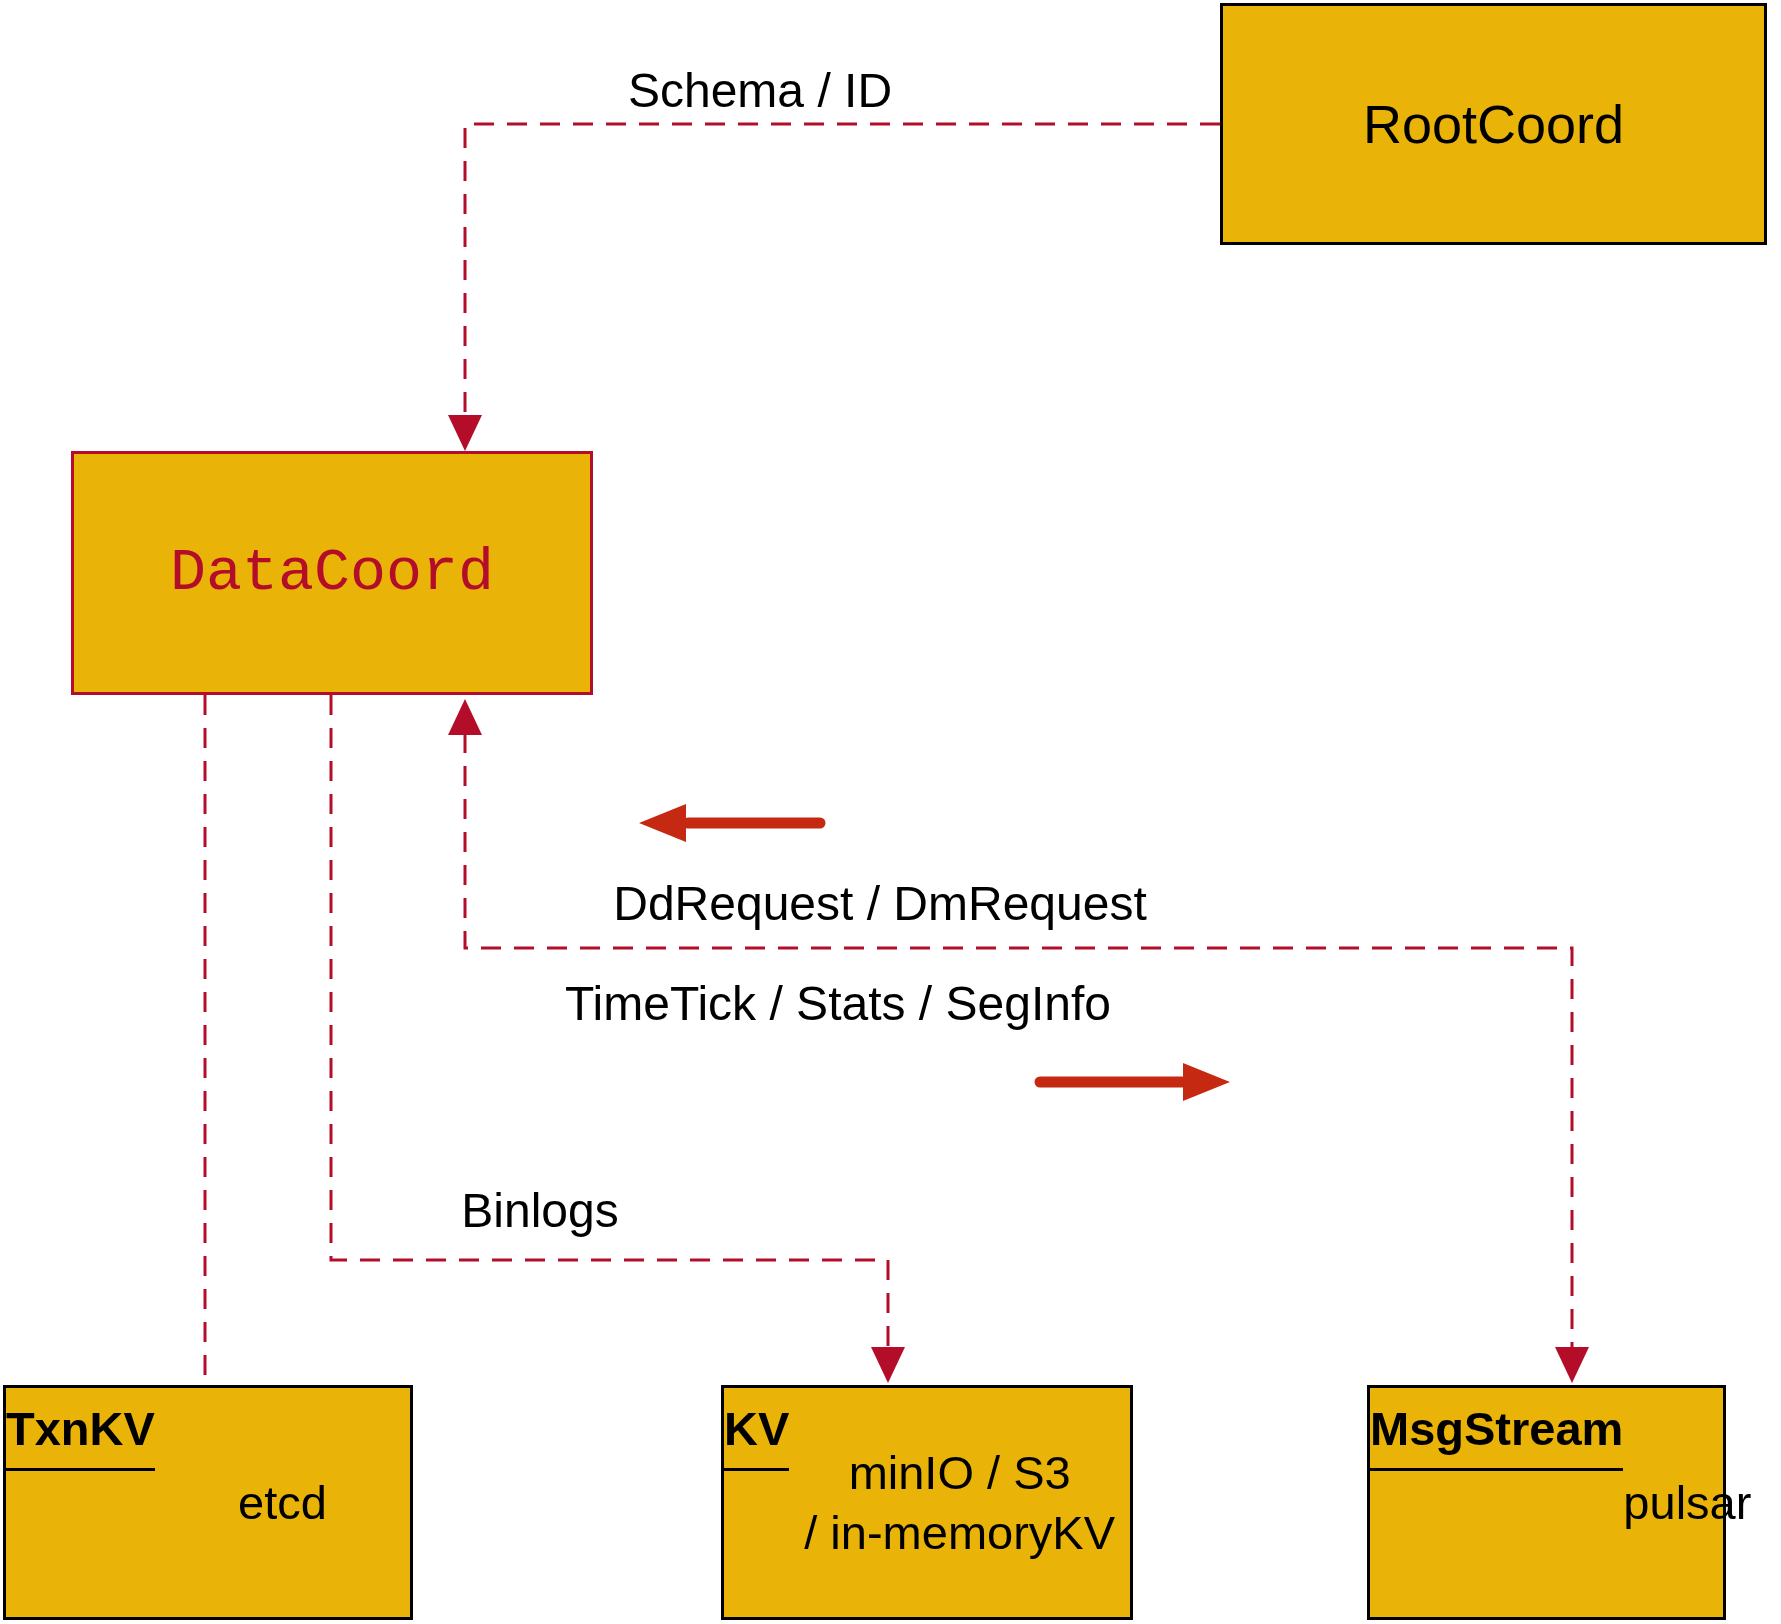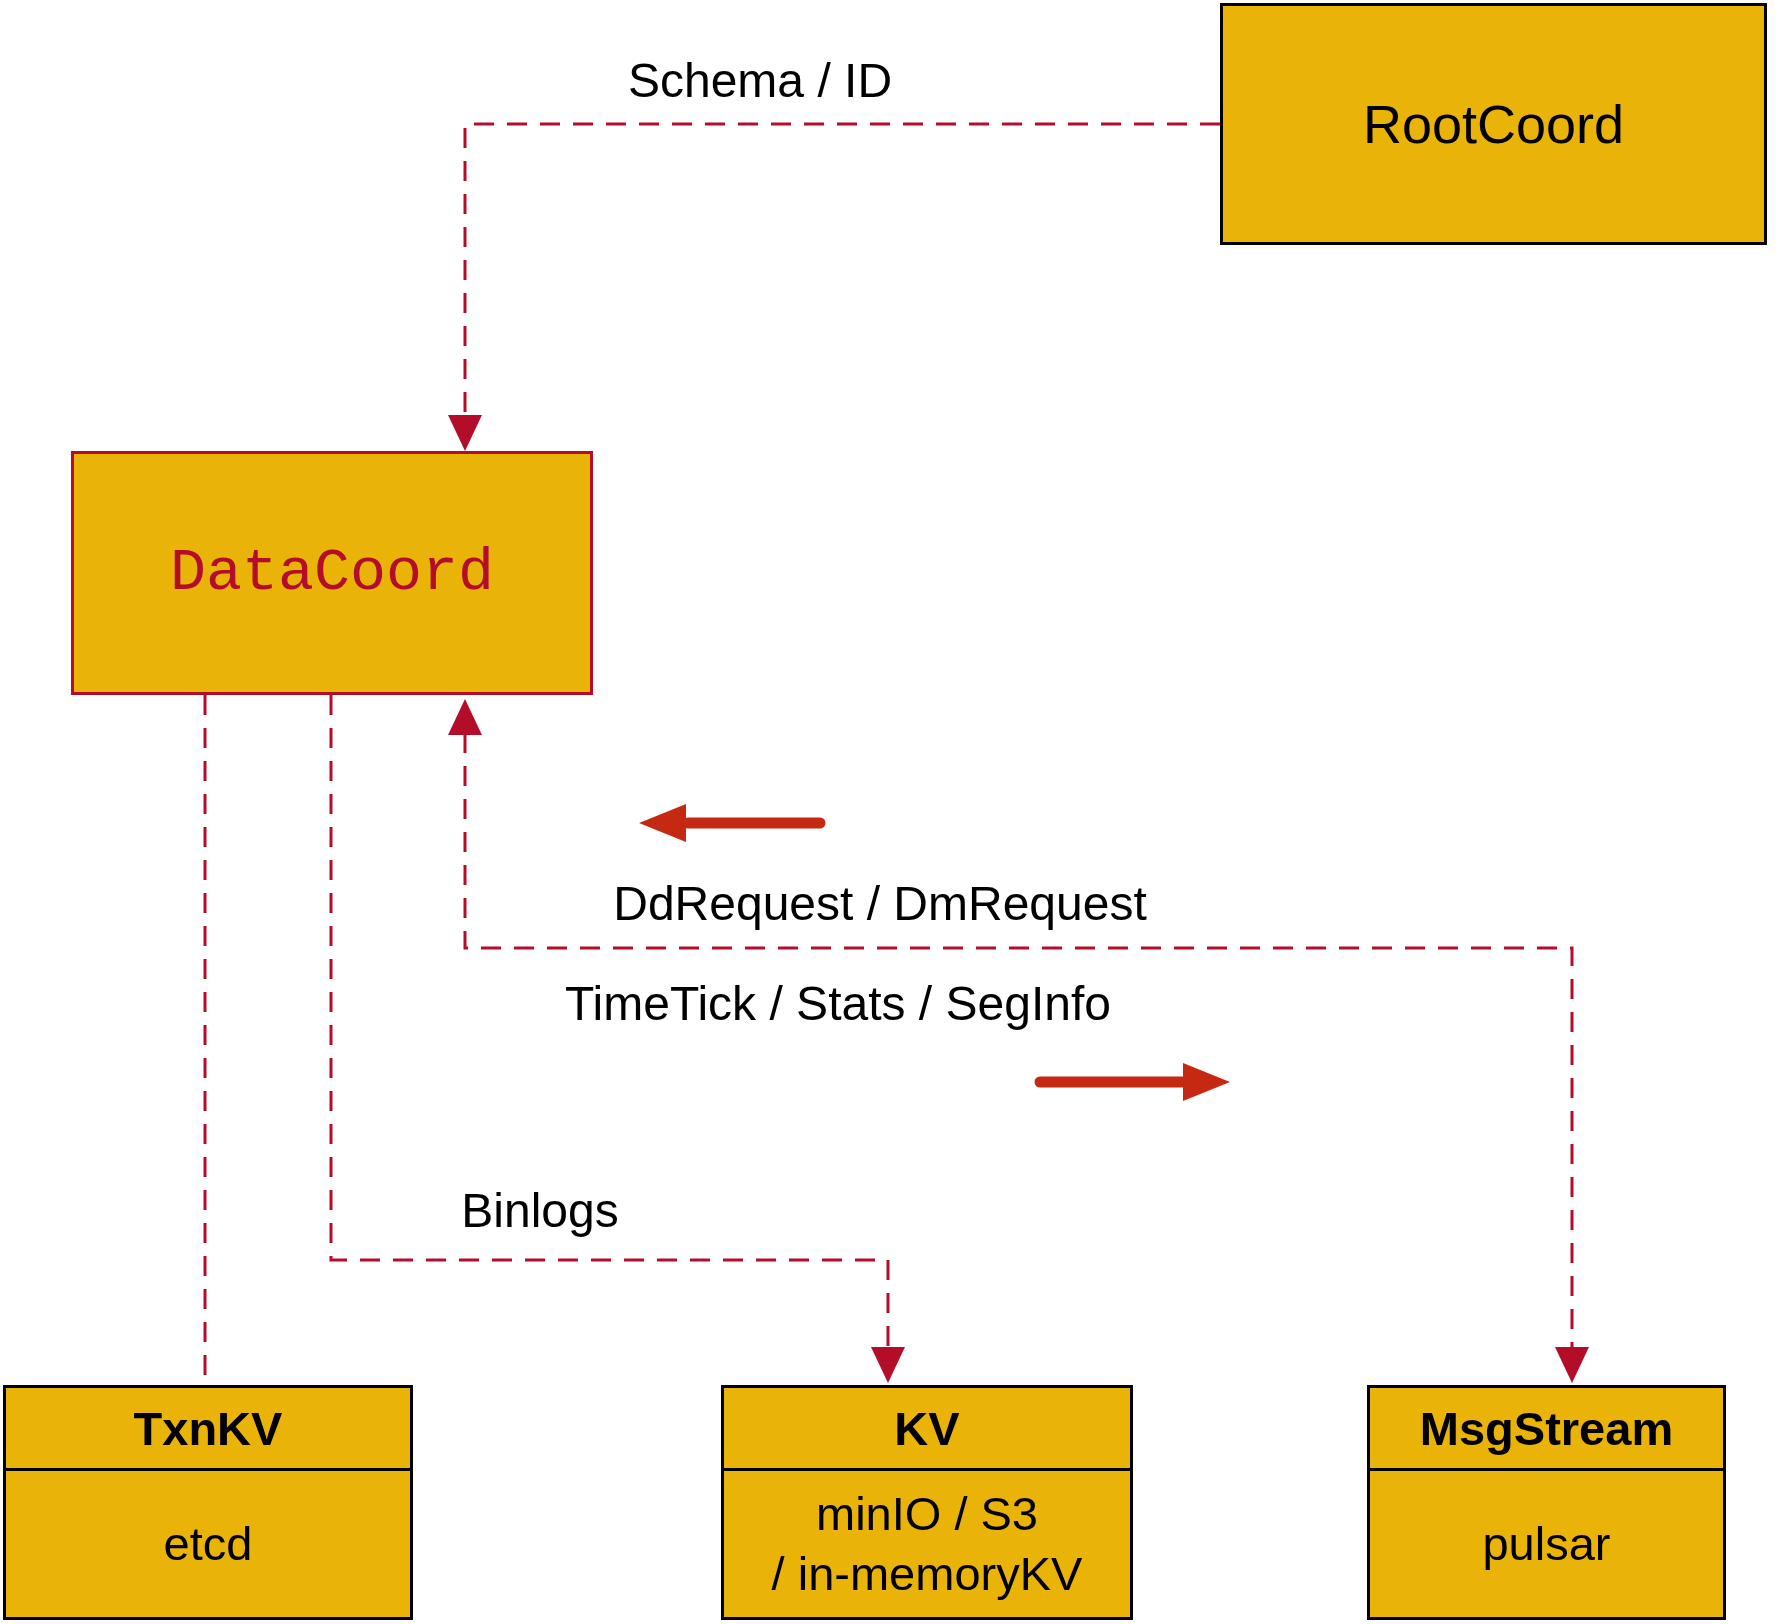--- a/index.html
+++ b/index.html
@@ -46,21 +46,21 @@
     align-items: center;
     justify-content: center;
   }
   .box.plain { font-size: 54px; color: var(--text, #000); }
   .box.accent {
     border-color: var(--data-coord-accent, #b30d2a);
     color: var(--data-coord-accent, #b30d2a);
     font-size: 60px;
     font-family: Liberation Mono, monospace;
   }
-  .box.compartment { flex-direction: column; align-items: stretch; justify-content: flex-start; }
+  .box.compartment { flex-direction: row; align-items: stretch; justify-content: flex-start; }
   .box.compartment .hdr {
     height: 80px;
     border-bottom: 3px solid var(--box-border, #000);
     display: flex; align-items: center; justify-content: center;
     font-weight: bold;
     font-size: 47px;
     color: var(--text, #000);
   }
   .box.compartment .bdy {
     flex: 1;
@@ -78,21 +78,21 @@
     color: var(--text, #000);
     white-space: nowrap;
     z-index: 3;
   }
   #box-rootcoord { left: 1220px; top: 3px;    width: 547px; height: 242px; }
   #box-datacoord { left: 71px;   top: 451px;  width: 522px; height: 244px; }
   #box-txnkv     { left: 3px;    top: 1385px; width: 410px; height: 235px; }
   #box-kv        { left: 685px;  top: 1385px; width: 412px; height: 235px; margin-left: 36px; }
   #box-msgstream { left: 1367px; top: 1385px; width: 359px; height: 235px; }
 
-  #label-schema   { left: 760px; top: 80px; }
+  #label-schema   { left: 760px; top: 90px; }
   #label-ddreq    { left: 880px; top: 903px; }
   #label-timetick { left: 838px; top: 1003px; }
   #label-binlogs  { left: 540px; top: 1210px; }
 </style>
 </head>
 <body>
 
 <div class="canvas">
 
   <svg class="overlay" viewBox="0 0 1781 1624" xmlns="http://www.w3.org/2000/svg">

